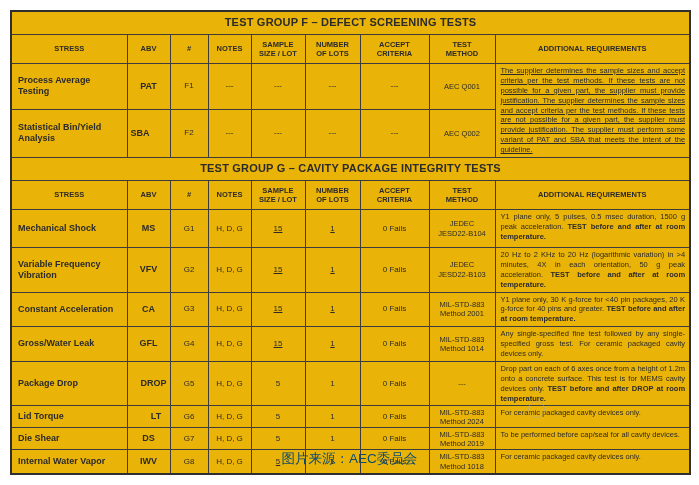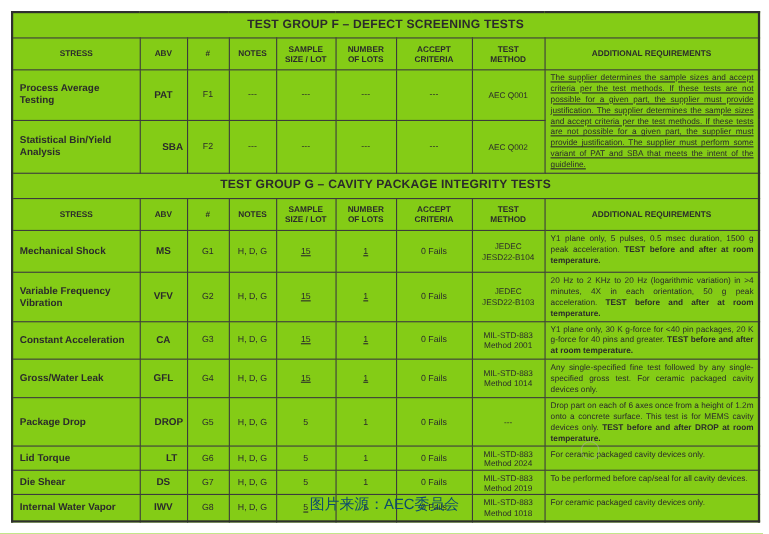--- a/index.html
+++ b/index.html
@@ -3,21 +3,21 @@
 <meta charset="utf-8">
 <style>
   html,body{margin:0;padding:0;}
   body{
     width:699px;height:485px;background:#ffffff;position:relative;
     font-family:"Liberation Sans", sans-serif;color:#2b2b2b;overflow:hidden;
   }
   table.spec{
     position:absolute;left:10px;top:10px;width:679px;
     border-collapse:collapse;table-layout:fixed;
-    border:2px solid #2f2f2f;background:#84cc16;
+    border:2px solid #2f2f2f;background:#eab308;
   }
   td{
     border:1px solid #3c3c3c;font-size:8px;text-align:center;
     vertical-align:middle;padding:1px 3px;line-height:1.25;color:#2b2b2b;
     overflow:hidden;
   }
   tr.group-title td{font-size:11px;font-weight:bold;letter-spacing:.2px;height:20px;}
   tr.colhead td{font-size:7.5px;font-weight:bold;white-space:pre-line;height:26px;}
   td.stress{text-align:left;font-weight:bold;font-size:9px;padding-left:6px;}
   td.method{font-size:7.5px;white-space:pre-line;}
@@ -88,21 +88,21 @@
     <td>F1</td>
     <td>---</td>
     <td>---</td>
     <td>---</td>
     <td>---</td>
     <td class="method">AEC Q001</td>
     <td class="addl f-addl" rowspan="2"><span>The supplier determines the sample sizes and accept criteria per the test methods.  If these tests are not possible for a given part, the supplier must provide justification.  The supplier determines the sample sizes and accept criteria per the test methods.  If these tests are not possible for a given part, the supplier must provide justification.  The supplier must perform some variant of PAT and SBA that meets the intent of the guideline.</span></td>
   </tr>
   <tr class="rF2">
     <td class="stress">Statistical Bin/Yield Analysis</td>
-    <td class="stress" style="text-align:right;padding-left:3px;">SBA</td>
+    <td class="stress" style="text-align:left;padding-left:3px;">SBA</td>
     <td>F2</td>
     <td>---</td>
     <td>---</td>
     <td>---</td>
     <td>---</td>
     <td class="method">AEC Q002</td>
   </tr>
 
   <tr class="group-title">
     <td colspan="9">TEST GROUP G – CAVITY PACKAGE INTEGRITY TESTS</td>

